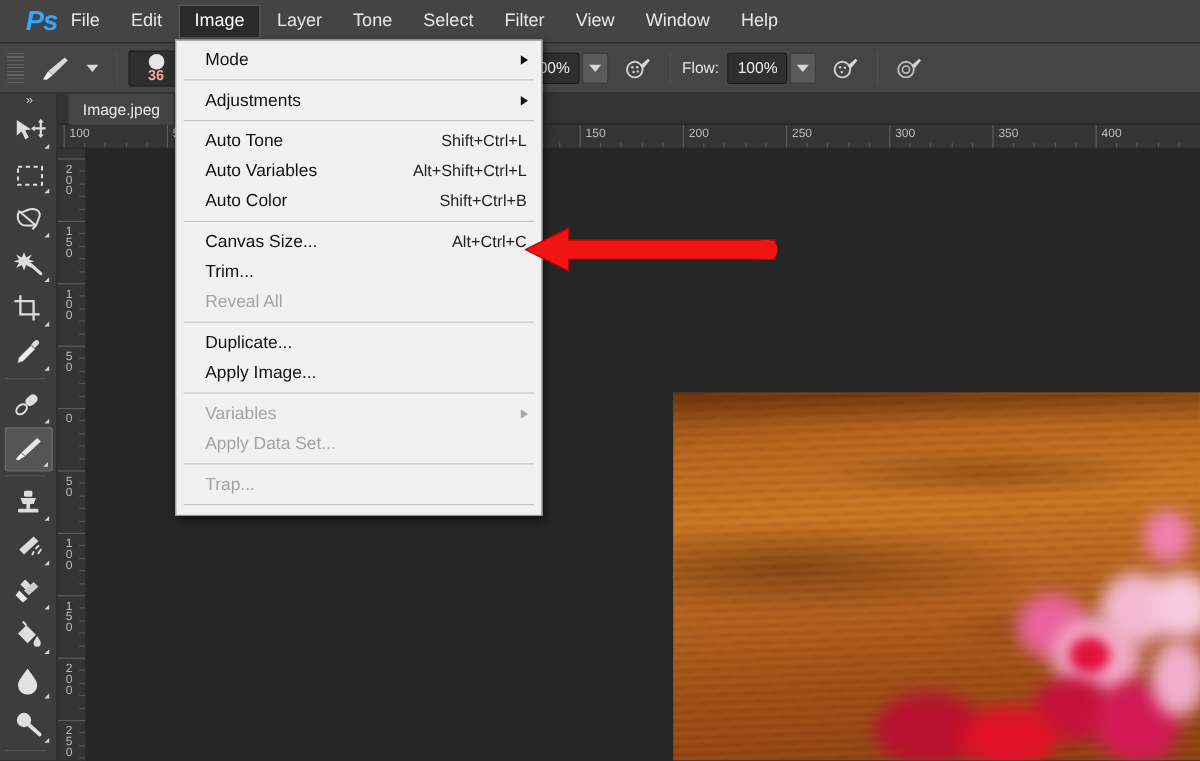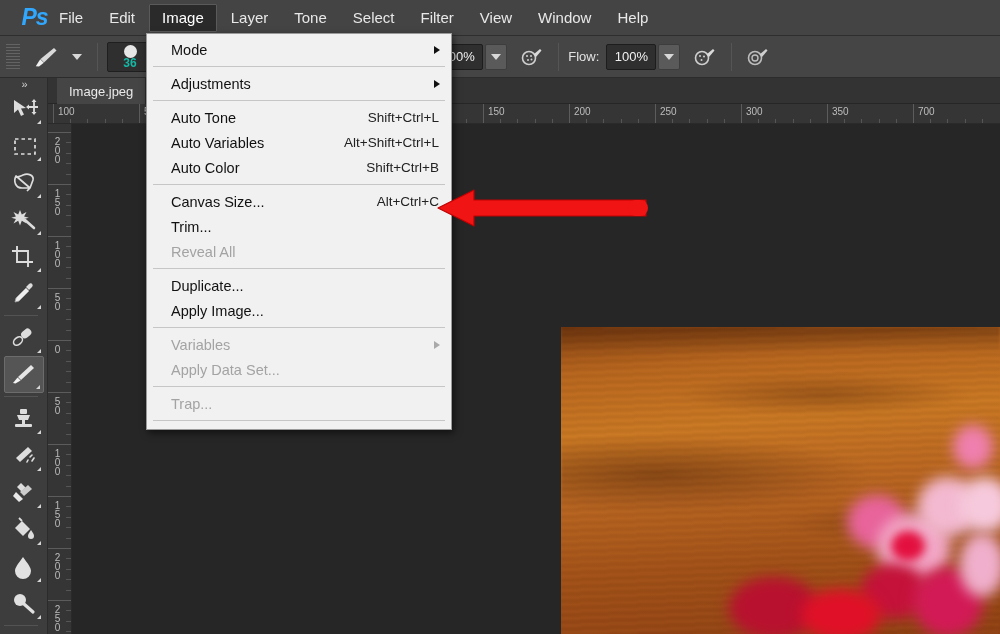--- a/index.html
+++ b/index.html
@@ -60,21 +60,21 @@
   }
   .ob-sep { width: 1px; height: 28px; background: #353535; margin: 0 9px;
             border-right: 1px solid #555; }
   .brush-preview {
     width: 46px; height: 30px; background: #2f2f2f;
     border: 1px solid #1f1f1f; border-radius: 2px;
     display: flex; flex-direction: column; align-items: center; justify-content: center;
     position: relative;
   }
   .brush-dot { width: 13px; height: 13px; border-radius: 50%; background: #e6e6e6; margin-bottom: -1px;}
-  .brush-num { font-size: 12px; font-weight: bold; color: #14b8a6; line-height: 12px; }
+  .brush-num { font-size: 12px; font-weight: bold; color: #fca5a5; line-height: 12px; }
   .spin-btn {
     width: 24px; height: 30px; background: #5a5a5a;
     border: 1px solid #3d3d3d; border-radius: 2px; margin-left: 3px;
     display: flex; align-items: center; justify-content: center;
   }
   .ob-label { font-size: 13px; color: #e3e3e3; margin-right: 7px; }
   .ob-numfield {
     width: 50px; height: 26px; background: #2f2f2f;
     border: 1px solid #1d1d1d; border-radius: 2px;
     display: flex; align-items: center; justify-content: center;
@@ -517,21 +517,21 @@
       <div class="rh-min" style="left: 727.4px;"></div>
       <div class="rh-min" style="left: 744.6px;"></div>
       <div class="rh-min" style="left: 761.8px;"></div>
       <div class="rh-maj" style="left: 779px;"></div>
       <div class="rh-lab" style="left: 784px;">350</div>
       <div class="rh-min" style="left: 796.2px;"></div>
       <div class="rh-min" style="left: 813.4px;"></div>
       <div class="rh-min" style="left: 830.6px;"></div>
       <div class="rh-min" style="left: 847.8px;"></div>
       <div class="rh-maj" style="left: 865px;"></div>
-      <div class="rh-lab" style="left: 870px;">700</div>
+      <div class="rh-lab" style="left: 870px;">400</div>
       <div class="rh-min" style="left: 882.2px;"></div>
       <div class="rh-min" style="left: 899.4px;"></div>
       <div class="rh-min" style="left: 916.6px;"></div>
       <div class="rh-min" style="left: 933.8px;"></div>
     </div>
   <div class="ruler-v">
       <div class="rv-maj" style="top: 8px;"></div>
       <div class="rv-lab" style="top: 12px;">200</div>
       <div class="rv-min" style="top: 18.4px;"></div>
       <div class="rv-min" style="top: 28.8px;"></div>

